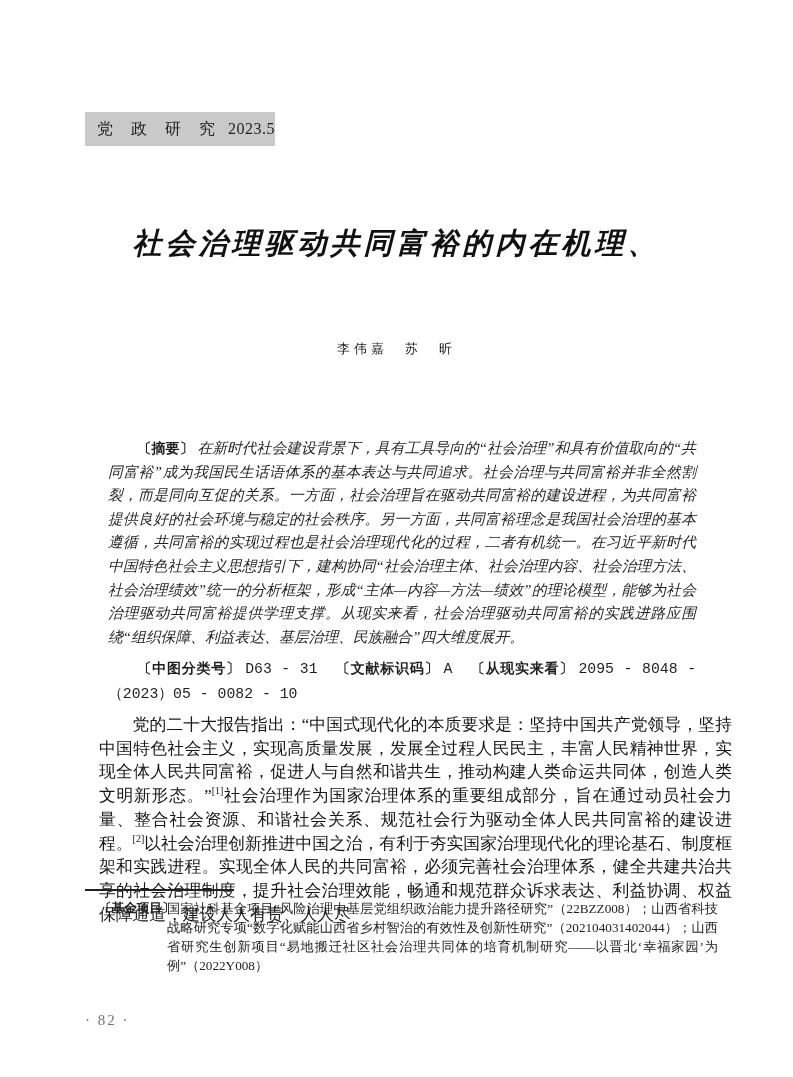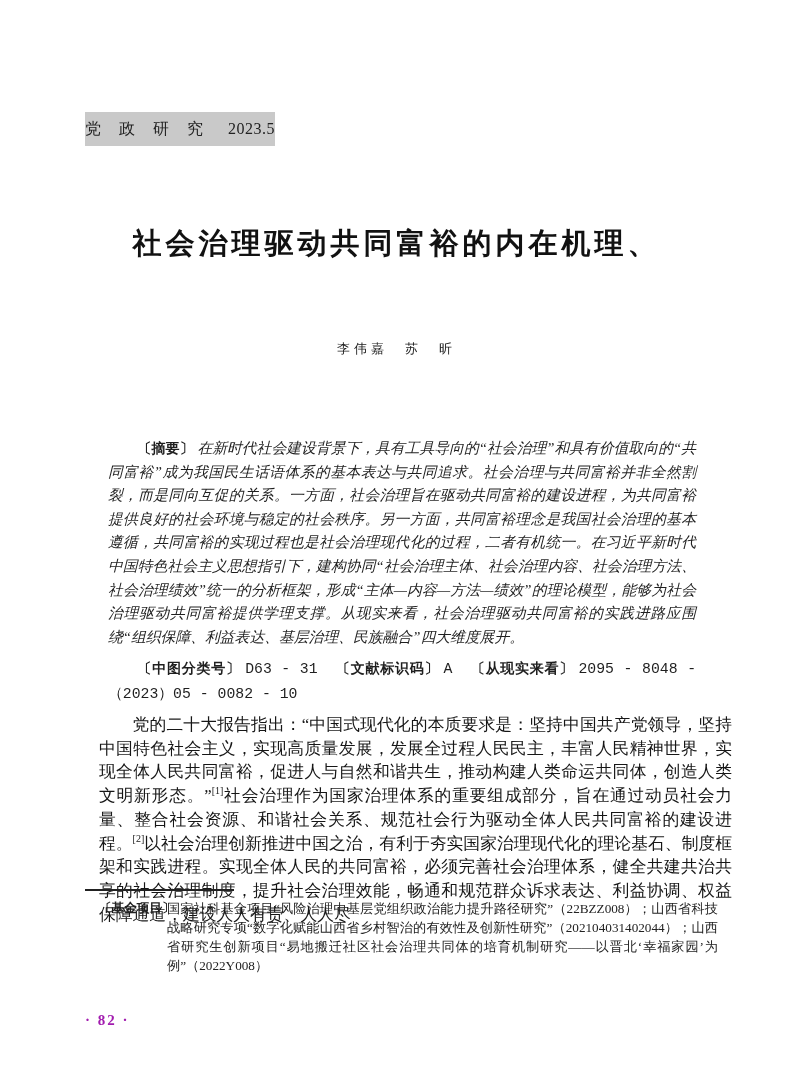--- a/index.html
+++ b/index.html
@@ -4,30 +4,30 @@
 <style>
   html, body { margin:0; padding:0; background:#ffffff; }
   .page {
     position:relative; width:793px; height:1077px; background:#ffffff;
     font-family:"Liberation Serif", serif; color:#1c1c1c; overflow:hidden;
   }
 
   
   .journal-badge {
     position:absolute; left:85px; top:112px; width:190px; height:34px;
-    background:#c9c9c9; display:flex; align-items:center; justify-content:space-between;
+    background:#c9c9c9; display:flex; align-items:center; justify-content:flex-end;
     font-size:16px; color:#222222;
   }
   .journal-badge .jname { letter-spacing:7px; margin-right:6px; }
   .journal-badge .jissue { letter-spacing:0.5px; }
 
   
   .article-title {
     position:absolute; left:0; top:219px; width:100%; text-align:center;
-    font-size:29px; line-height:48px; font-weight:700; 
+    font-size:29px; line-height:48px; font-weight:700; font-style:italic;
     letter-spacing:4px; color:#111111;
   }
   .authors {
     position:absolute; left:0; top:340px; width:100%; text-align:center;
     font-size:13px; letter-spacing:4px; color:#222222;
   }
 
   
   .abstract-block {
     position:absolute; left:100px; top:429px; width:604px;
@@ -65,21 +65,21 @@
   .note { position:relative; padding-left:72px; margin:0; }
   .note-label {
     position:absolute; left:4px; top:0; font-weight:700;
     font-family:"Liberation Sans", sans-serif; font-size:12.6px;
   }
   .author-note { margin-top:1px; }
   .note-line { margin:0; }
 
   .page-number {
     position:absolute; left:85px; top:1012px; font-size:15px;
-    letter-spacing:2px; color:#a21caf;font-weight:bold;
+    letter-spacing:2px; color:#737373;
   }
 </style>
 </head>
 <body>
 
 <div class="page">
 
   <div class="journal-badge">
     <span class="jname">党 政 研 究</span>
     <span class="jissue">2023.5</span>

